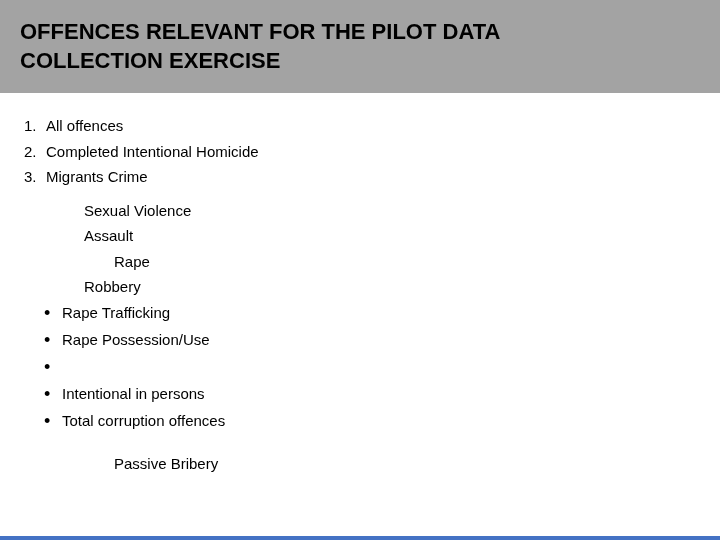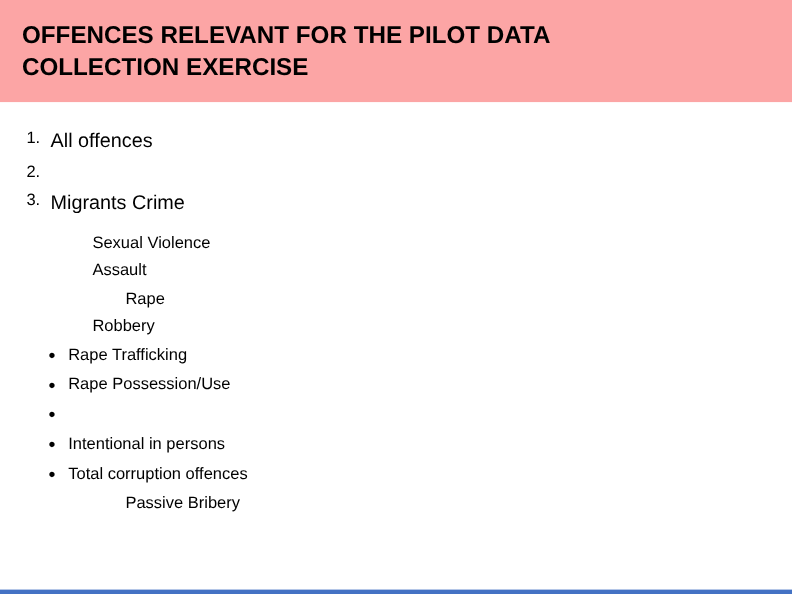--- a/index.html
+++ b/index.html
@@ -17,21 +17,21 @@
     }
 
     .page-container {
       width: 720px;
       height: 540px;
       display: flex;
       flex-direction: column;
     }
 
     .header {
-      background-color: #fca5a5;
+      background-color: #a3a3a3;
       padding: 18px 20px 18px 20px;
       flex-shrink: 0;
     }
 
     .header-title {
       font-size: 22px;
       font-weight: bold;
       color: #000000;
       line-height: 1.3;
       text-transform: uppercase;
@@ -58,21 +58,21 @@
     }
 
     .list-number {
       font-size: 15px;
       color: #000;
       min-width: 22px;
       font-weight: normal;
     }
 
     .list-text {
-      font-size: 18px;
+      font-size: 15px;
       color: #000;
     }
 
     .sub-item-indent1 {
       font-size: 15px;
       color: #000;
       line-height: 1.7;
       padding-left: 60px;
     }
 
@@ -102,20 +102,21 @@
       min-width: 18px;
       font-size: 18px;
       line-height: 1.5;
     }
 
     .passive-bribery {
       font-size: 15px;
       color: #000;
       line-height: 1.7;
       padding-left: 90px;
+      margin-top: 16px;
     }
 
     .footer-line {
       height: 4px;
       background-color: #4472c4;
       margin-top: auto;
       flex-shrink: 0;
     }
   </style>
 </head>
@@ -132,20 +133,21 @@
 
   <div class="content-area">
 
     <ul class="numbered-list">
       <li>
         <span class="list-number">1.</span>
         <span class="list-text">All offences</span>
       </li>
       <li>
         <span class="list-number">2.</span>
+        <span class="list-text">Completed Intentional Homicide</span>
       </li>
       <li>
         <span class="list-number">3.</span>
         <span class="list-text">Migrants Crime</span>
       </li>
     </ul>
 
     <div class="sub-item-indent1">Sexual Violence</div>
     <div class="sub-item-indent1">Assault</div>
     <div class="sub-item-indent2">Rape</div>

